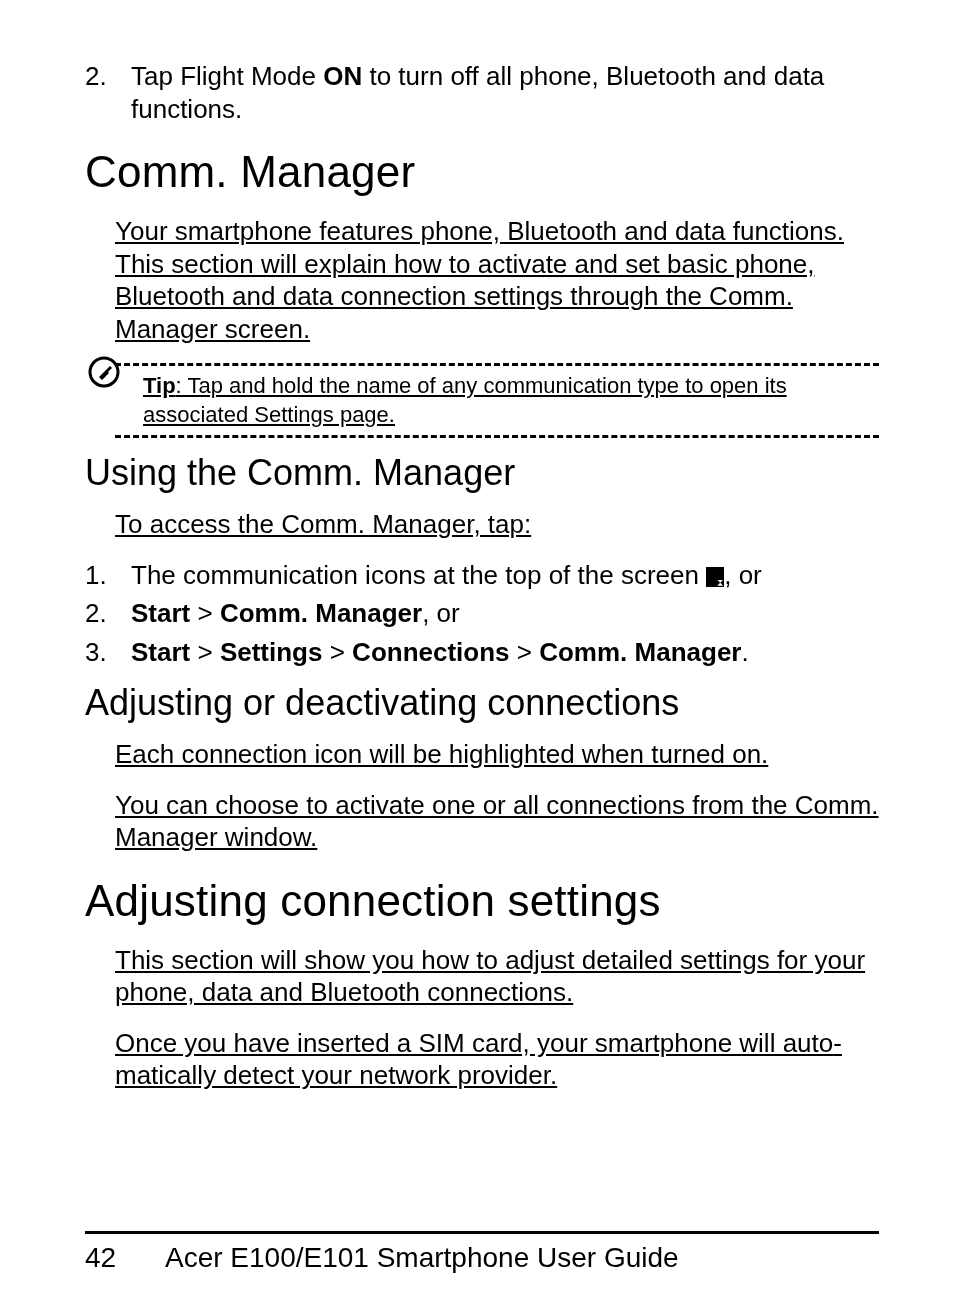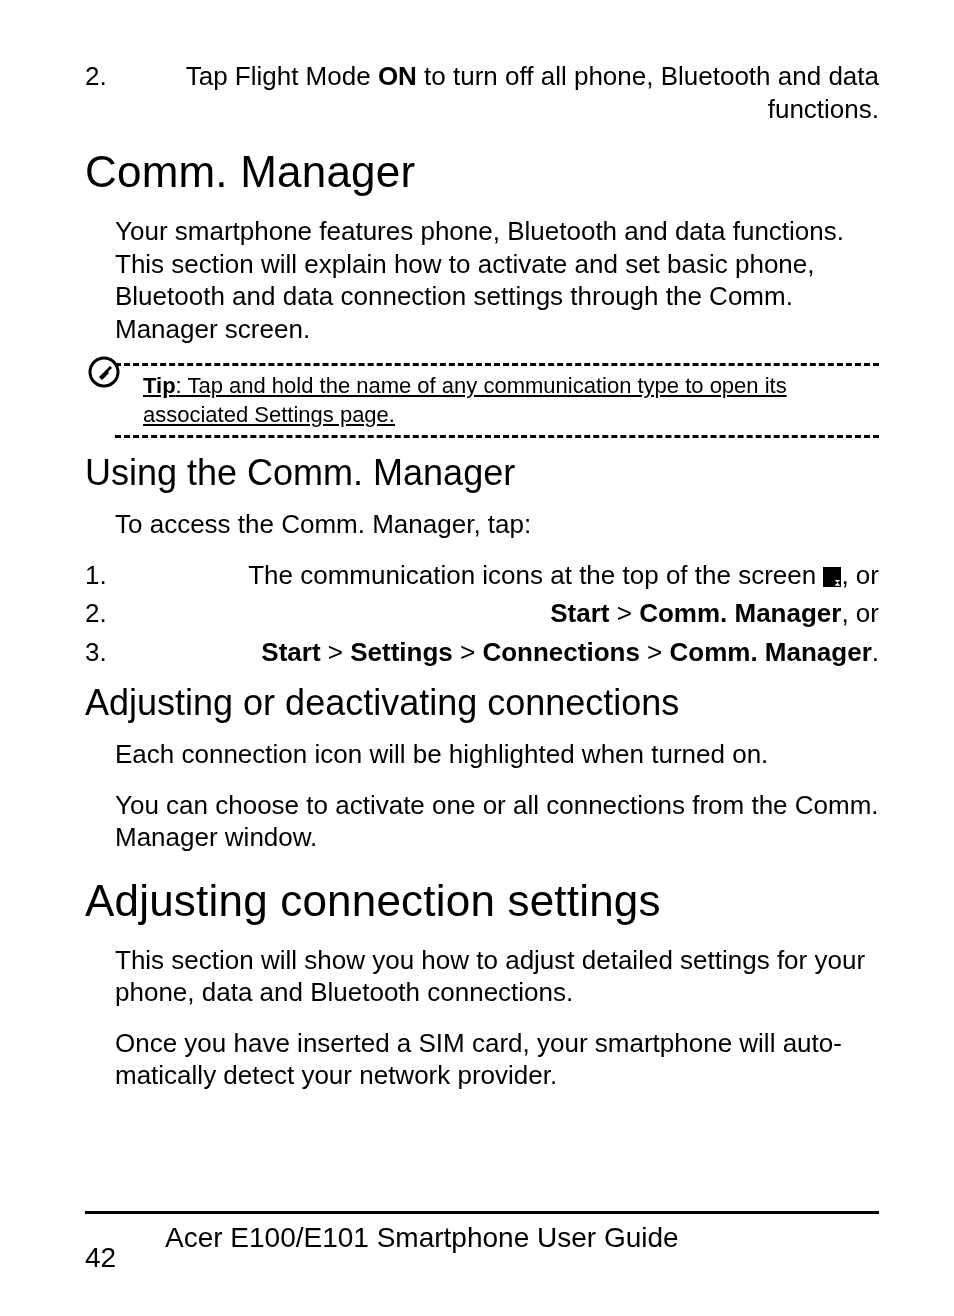--- a/index.html
+++ b/index.html
@@ -16,37 +16,37 @@
     position: relative;
     width: 954px;
     height: 1316px;
     box-sizing: border-box;
     padding: 60px 75px 0 85px;
   }
   .body-text {
     font-size: 26px;
     line-height: 1.25;
     margin: 0 0 18px 0;
+    text-decoration: underline;
   }
   .indent {
     margin-left: 30px;
   }
   .ol-item {
     display: flex;
     font-size: 26px;
     line-height: 1.25;
     margin: 0 0 6px 0;
   }
   .ol-num {
     width: 46px;
     flex: 0 0 46px;
   }
   .ol-body {
     flex: 1 1 auto;
-    text-align: right;
   }
   h1.h1 {
     font-size: 44px;
     font-weight: 400;
     margin: 22px 0 18px 0;
     letter-spacing: 0.2px;
   }
   h2.h2 {
     font-size: 36px;
     font-weight: 400;
@@ -105,21 +105,20 @@
     border-top: 3px solid #000;
     margin: 0 0 8px 0;
   }
   .footer-line {
     font-size: 28px;
     display: flex;
     gap: 30px;
   }
   .footer-page {
     width: 50px;
-    margin-top: 20px;
   }
 </style>
 </head>
 <body>
 
 <div class="page">
 
   <div class="ol-item indent">
     <div class="ol-num">2.</div>
     <div class="ol-body">

